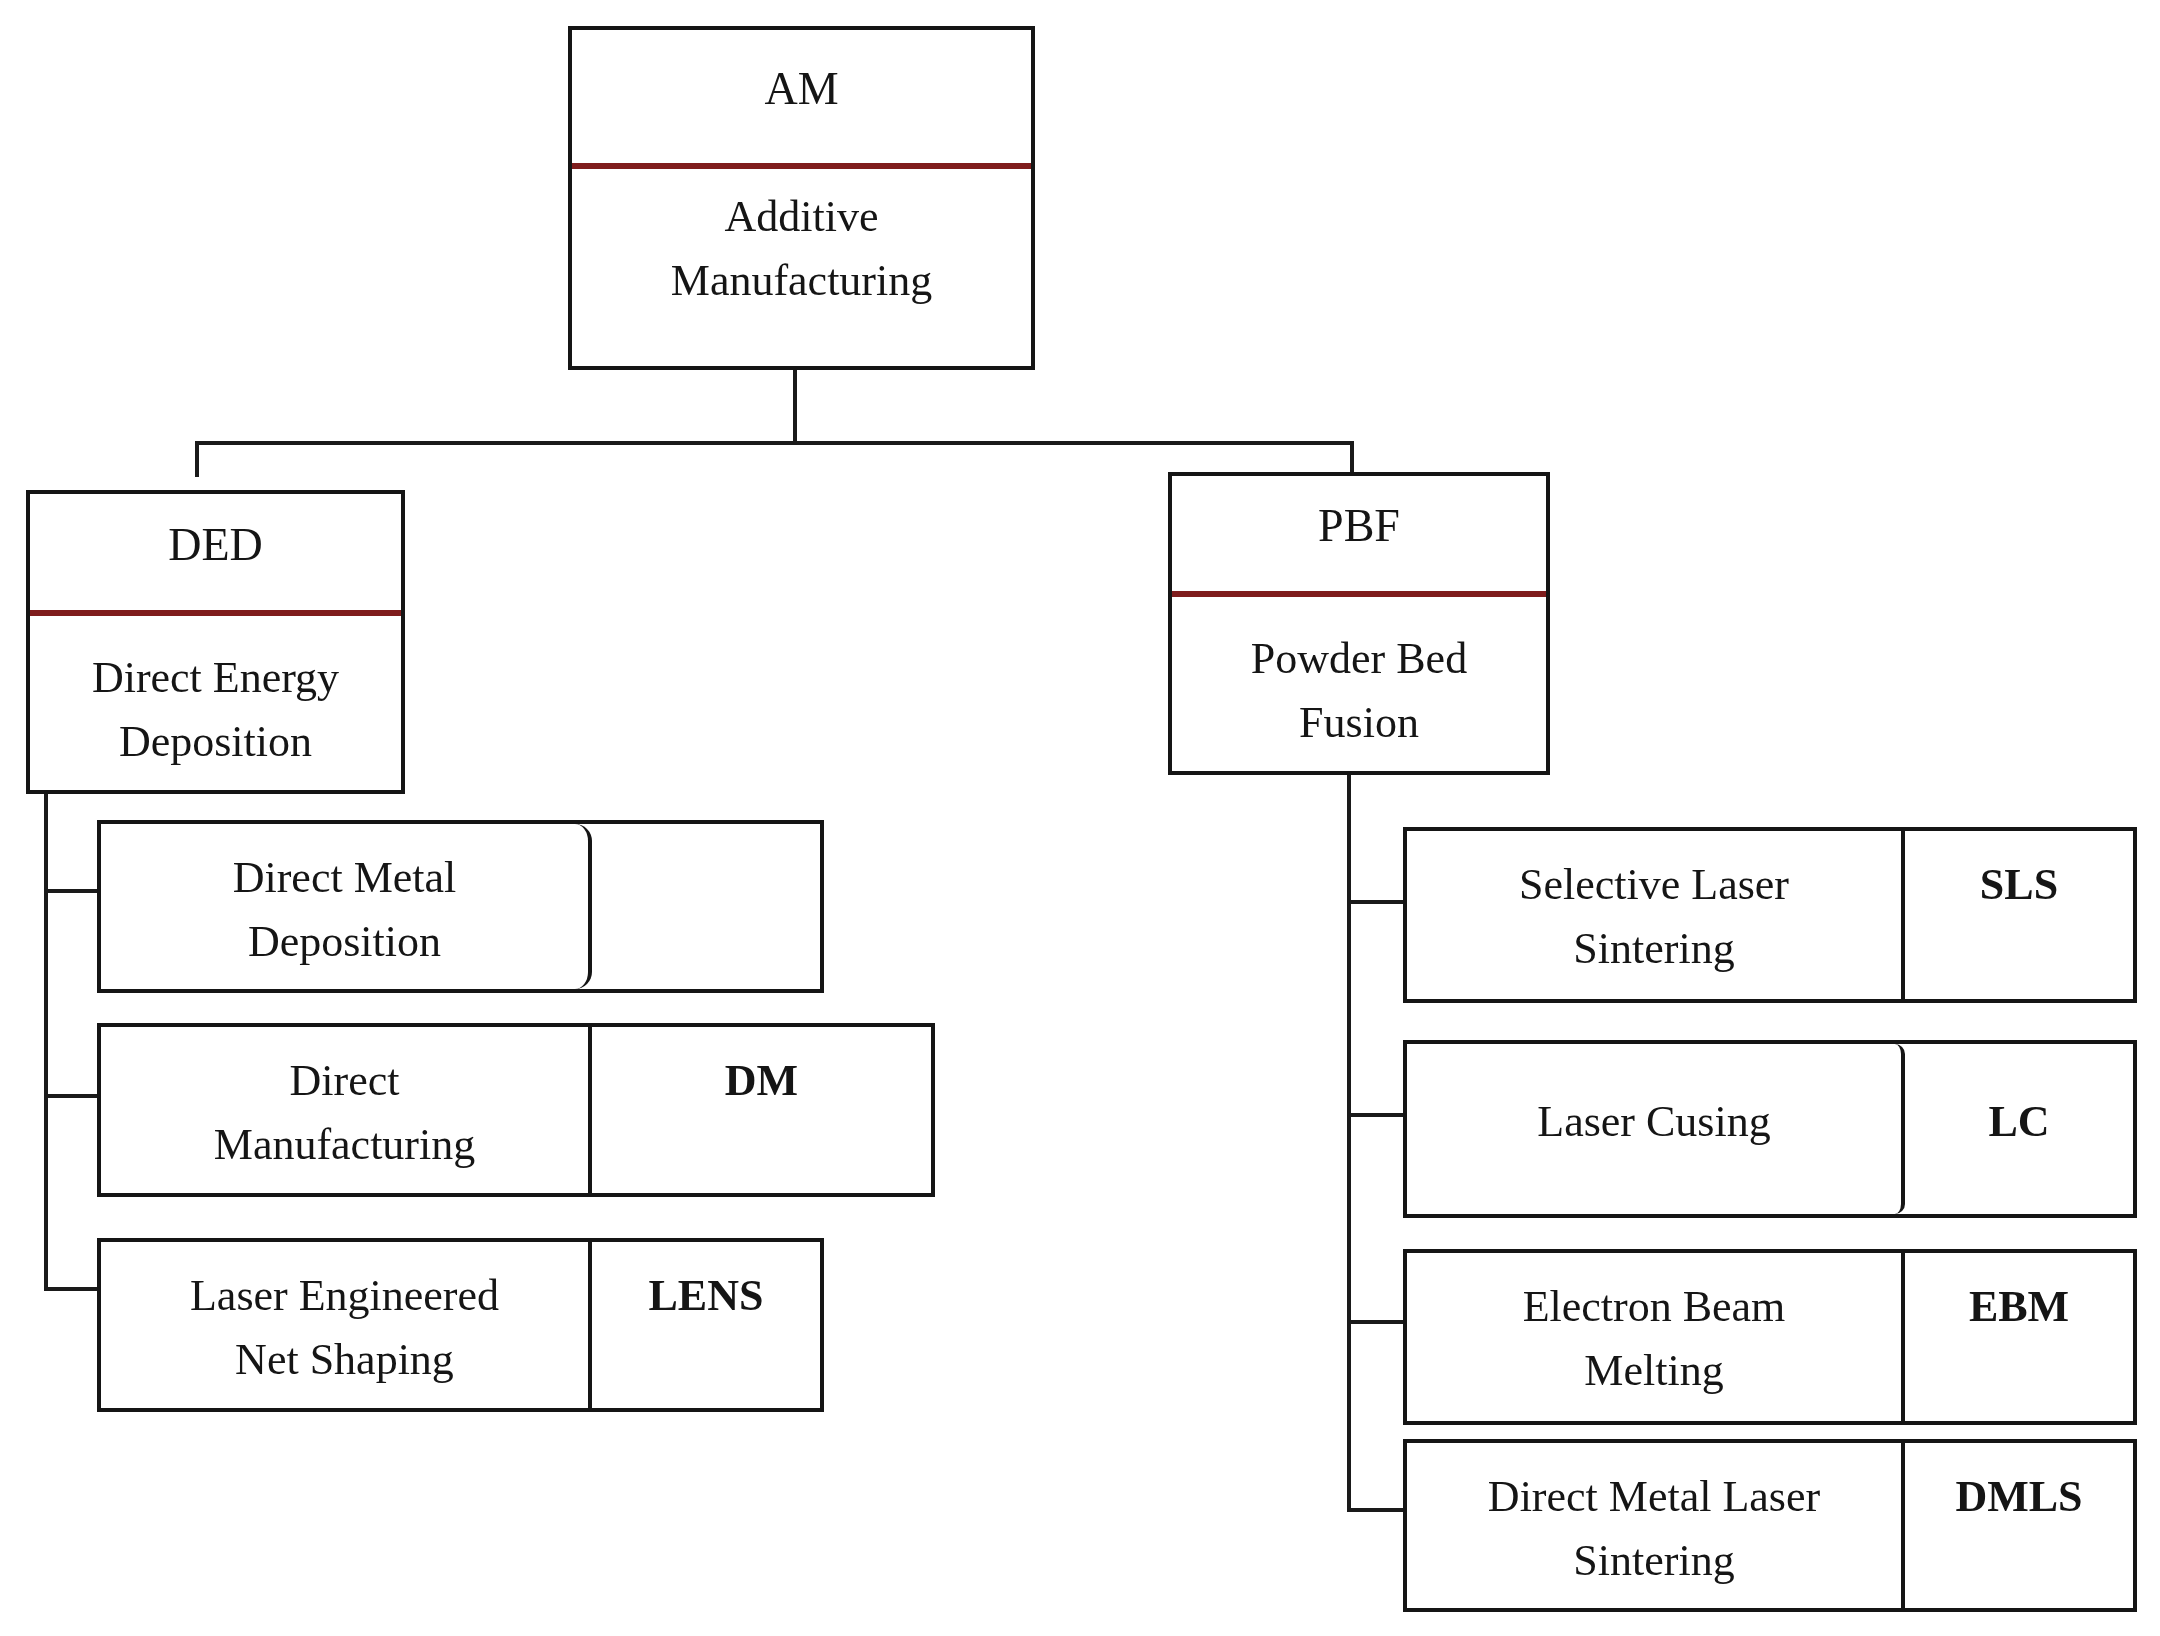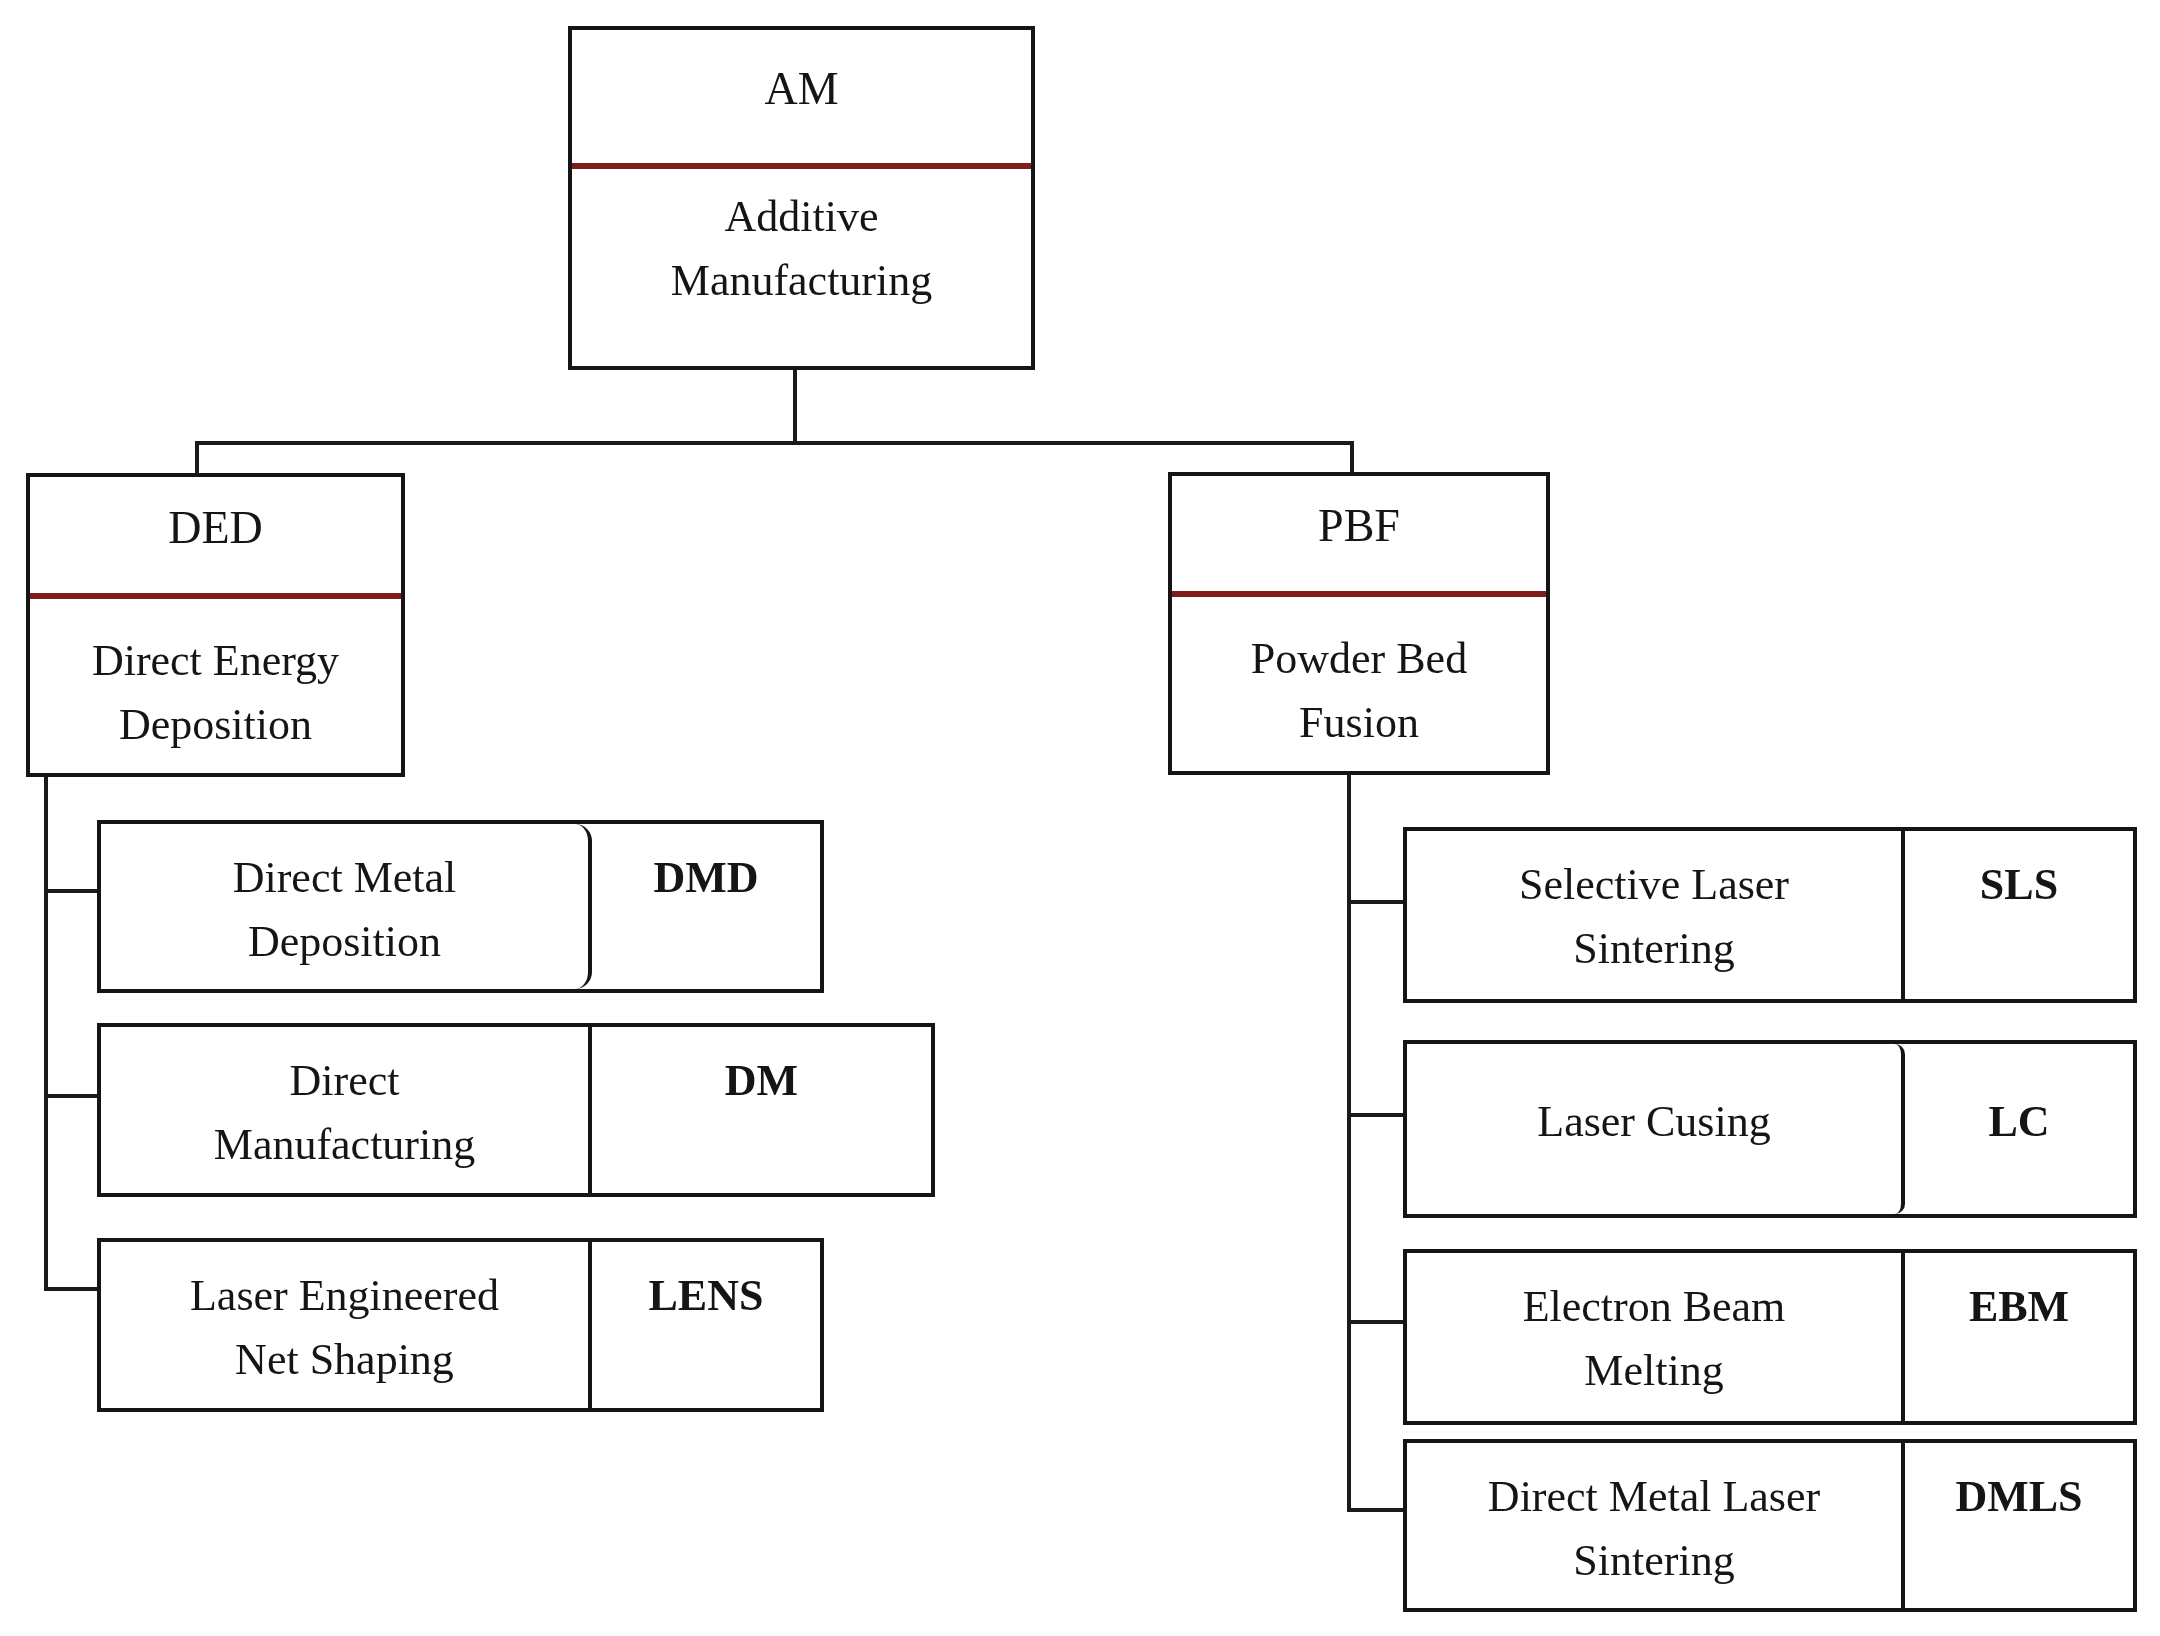--- a/index.html
+++ b/index.html
@@ -72,36 +72,35 @@
   <div class="line" style="left:1349px;top:1113px;width:58px;height:4px;"></div>
   <div class="line" style="left:1349px;top:1320px;width:58px;height:4px;"></div>
   <div class="line" style="left:1349px;top:1508px;width:58px;height:4px;"></div>
 
   <div class="node" style="left:568px;top:26px;width:467px;height:344px;">
     <div class="node-header" style="height:139px;">AM</div>
     <div class="node-body" style="padding-top:16px;">Additive
 Manufacturing</div>
   </div>
 
-  <div class="node" style="left:26px;top:473px;width:379px;height:304px;">
+  <div class="node" style="left:26px;top:490px;width:379px;height:304px;">
     <div class="node-header" style="height:122px;">DED</div>
     <div class="node-body" style="padding-top:30px;">Direct Energy
 Deposition</div>
   </div>
 
   <div class="node" style="left:1168px;top:472px;width:382px;height:303px;">
     <div class="node-header" style="height:121px;">PBF</div>
     <div class="node-body" style="padding-top:30px;">Powder Bed
 Fusion</div>
   </div>
 
   <div class="leaf" style="left:97px;top:820px;width:727px;height:173px;">
     <div class="leaf-name" style="width:491px;border-radius:17px;">Direct Metal
 Deposition</div>
-    <div class="leaf-acronym">DMD</div>
   </div>
 
   <div class="leaf" style="left:97px;top:1023px;width:838px;height:174px;">
     <div class="leaf-name" style="width:491px;">Direct
 Manufacturing</div>
     <div class="leaf-acronym">DM</div>
   </div>
 
   <div class="leaf" style="left:97px;top:1238px;width:727px;height:174px;">
     <div class="leaf-name" style="width:491px;">Laser Engineered

